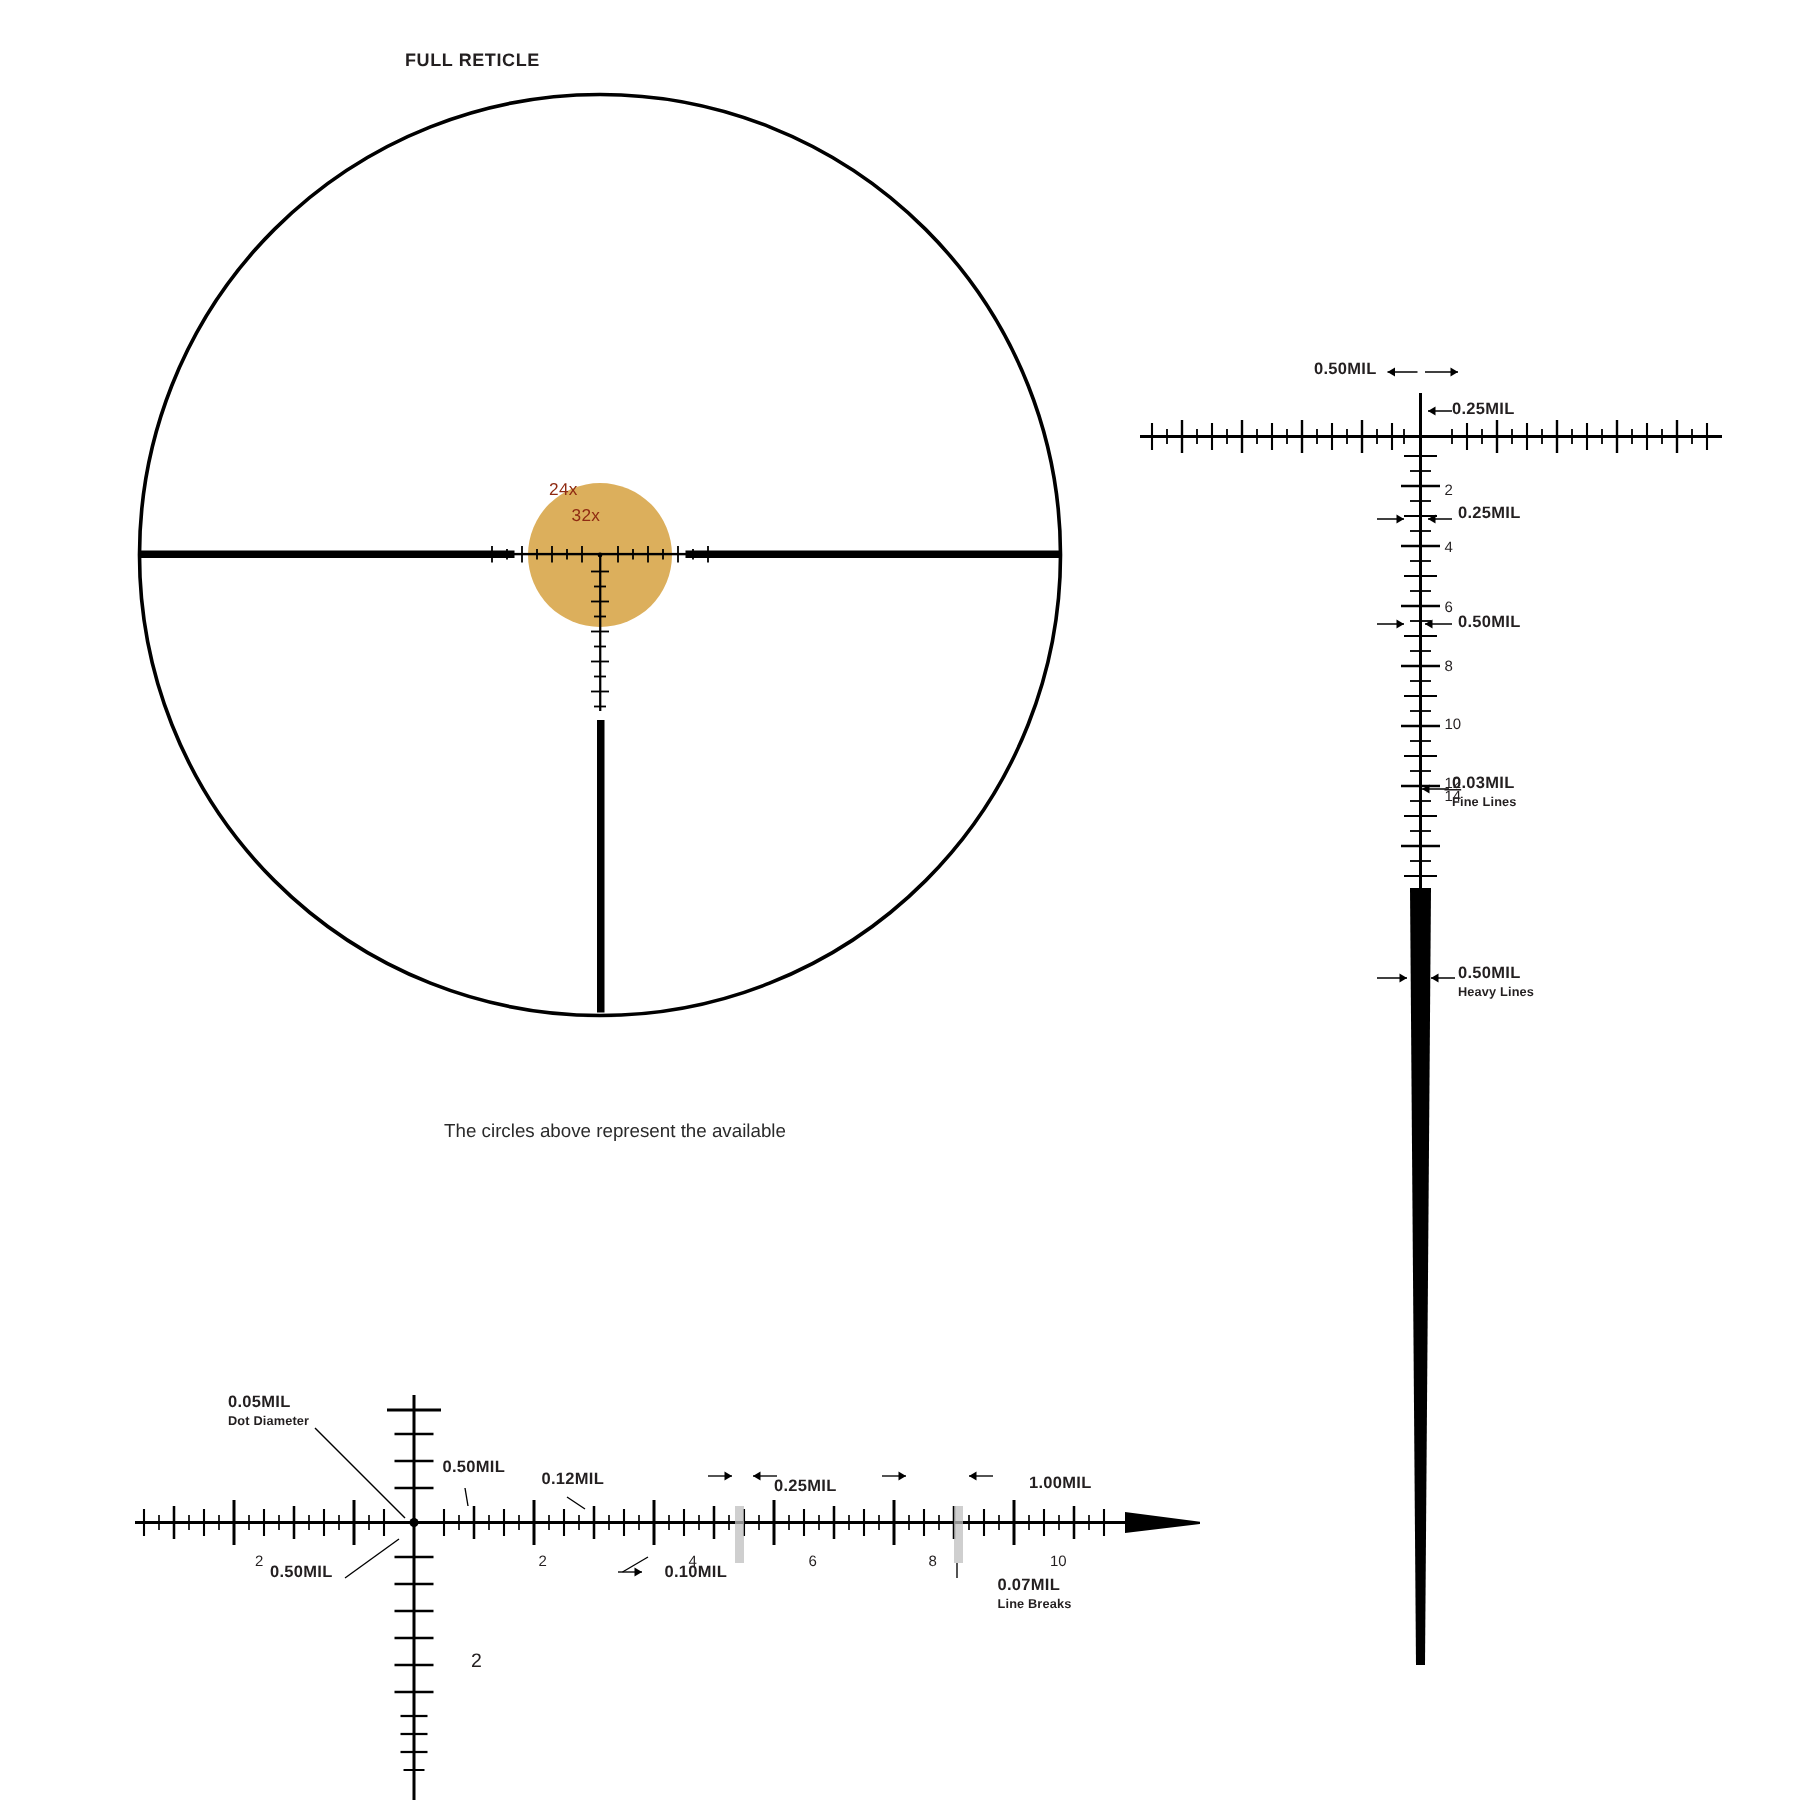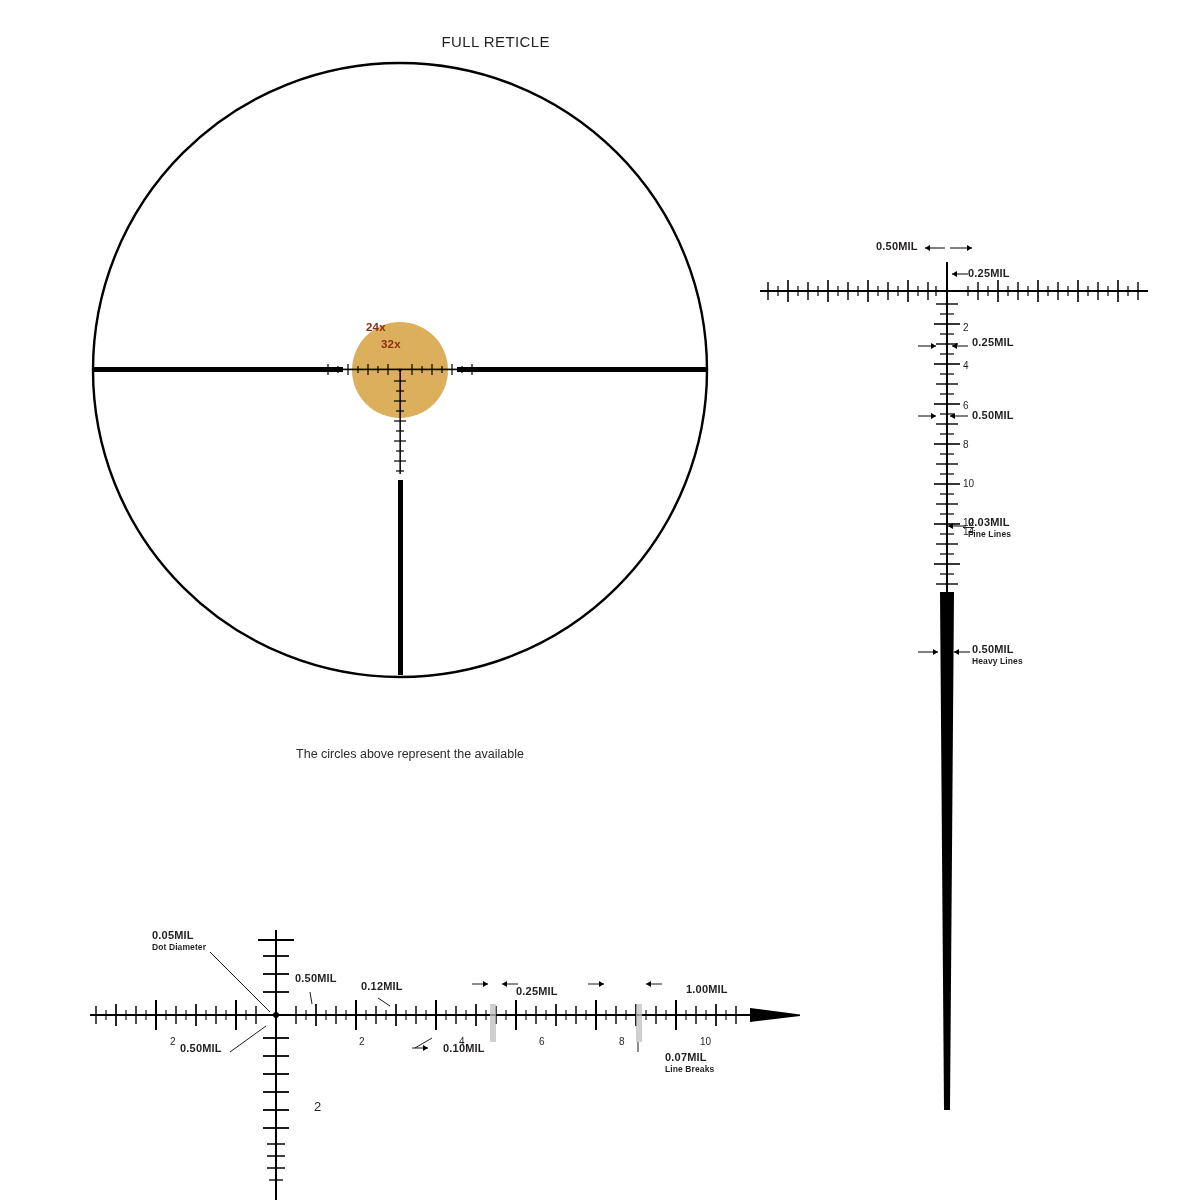--- a/index.html
+++ b/index.html
@@ -21,23 +21,23 @@
     width: 1200px;
     height: 1200px;
   }
   .abs { position: absolute; }
 
   
   .title-full {
     position: absolute;
     left: 270px; top: 33px;
     width: 280px;
-    text-align: right;
-    font-size: 15px;
-    font-weight: normal;
+    text-align: left;
+    font-size: 12px;
+    font-weight: bold;
     letter-spacing: 0.4px;
   }
   .fov-title {
     position: absolute;
     left: 200px; top: 690px;
     width: 420px;
     text-align: center;
     font-size: 16px;
     font-weight: bold;
     letter-spacing: 0.2px;
@@ -48,21 +48,21 @@
     width: 460px;
     text-align: center;
     font-size: 12.5px;
     line-height: 25px;
     color: #2a2a2a;
     margin-top: 30px;
   }
   .mag-label {
     position: absolute;
     font-size: 11.5px;
-    font-weight: bold;
+    font-weight: normal;
     color: #8f2b12;
     letter-spacing: 0.2px;
   }
 
   
   .cal {
     position: absolute;
     font-size: 11px;
     letter-spacing: 0.2px;
     color: #231f20;

